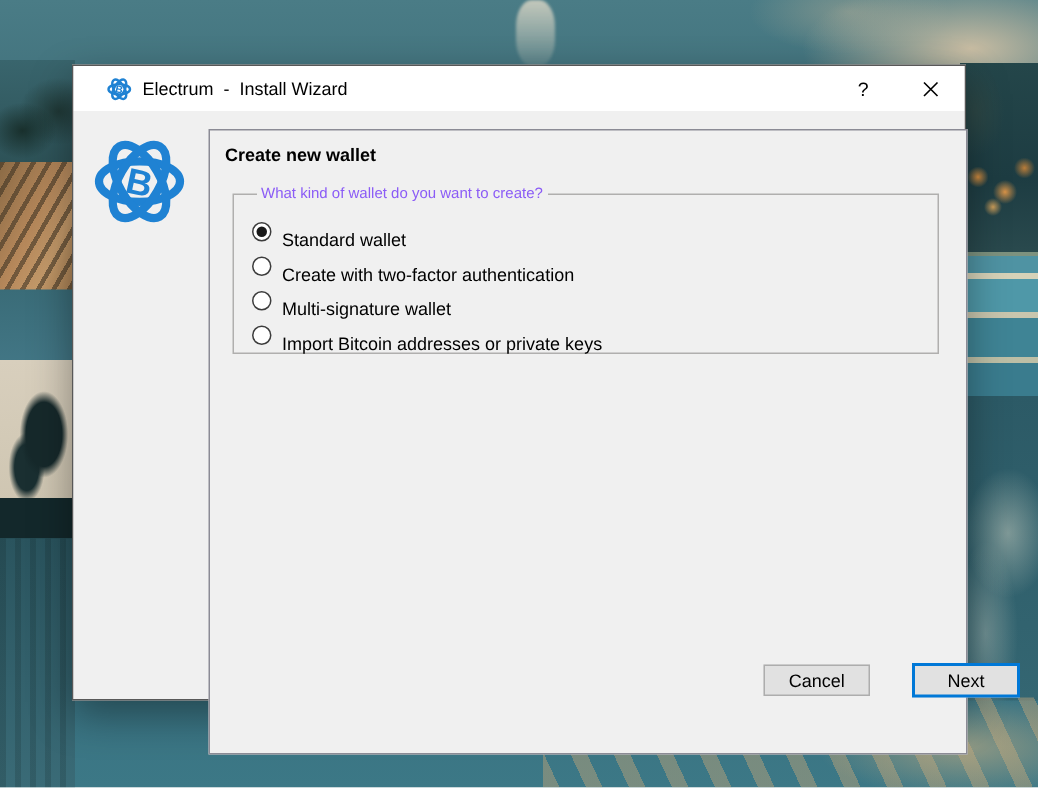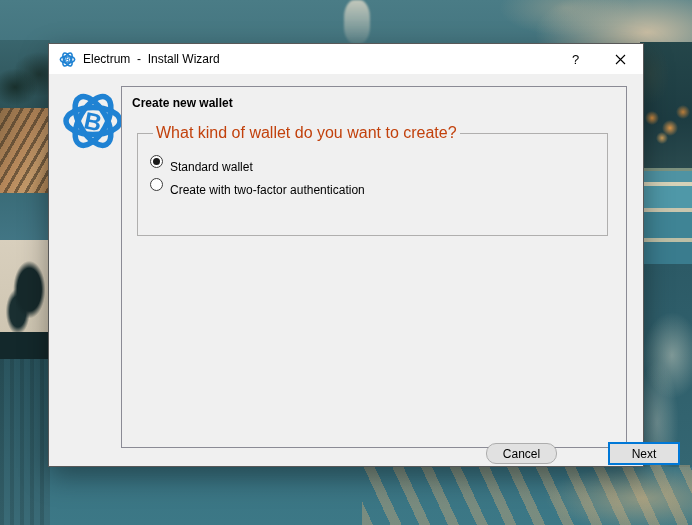--- a/index.html
+++ b/index.html
@@ -58,47 +58,47 @@
       repeating-linear-gradient(90deg, rgba(15,30,30,.18) 0 4px, transparent 4px 10px),
       linear-gradient(180deg,#2a545e,#3a6b77); }
   .wp-bottom-sand { right:0; bottom:0; width:330px; height:60px;
     background:
       radial-gradient(ellipse 130px 45px at 85% 55%, rgba(200,175,130,.6), transparent 75%),
       repeating-linear-gradient(65deg, rgba(195,165,120,.45) 0 10px, rgba(195,165,120,0) 10px 26px); }
 
   
   .window { position:absolute; left:48px; top:43px; width:596px; height:424px;
     background:#f0f0f0; border:1px solid #585858; box-shadow:0 10px 26px rgba(0,0,0,.38); }
-  .titlebar { height:30px; background:#ffffff; display:flex; align-items:center; padding-left:10px; }
+  .titlebar { height:30px; background:#ffffff; display:flex; align-items:center; padding-left:22px; }
   .titlebar-icon { width:17px; height:17px; margin-right:7px; flex:0 0 auto; }
   .titlebar-title { font-size:12px; color:#000; white-space:pre; }
   .titlebar-spacer { flex:1; }
   .cap-btn { width:45px; height:30px; display:flex; align-items:center; justify-content:center;
     background:transparent; border:none; font-family:"Liberation Sans",sans-serif; font-size:13px; color:#000; cursor:default; }
   .window-body { position:relative; width:594px; height:392px; background:#f0f0f0; }
 
   .app-logo { position:absolute; left:12px; top:15px; width:64px; height:64px; }
 
-  .content-box { position:absolute; left:72px; top:12px; width:506px; height:362px;
+  .content-box { position:absolute; left:90px; top:12px; width:506px; height:417px;
     background:#f0f0f0; border:1px solid #8b8b95; padding:9px 10px; }
   .wizard-heading { font-size:12px; font-weight:bold; color:#000; margin-bottom:14px; }
 
   fieldset.groupbox { position:relative; margin-left:5px; width:471px; height:112px;
     border:1px solid #b0afae; padding:8px 0 0 12px; }
-  fieldset.groupbox legend { font-size:16px; color:#c2410c; padding:0 3px; margin-left:3px; }
+  fieldset.groupbox legend { font-size:10px; color:#8b5cf6; padding:0 3px; margin-left:3px; }
   .radio-row { display:flex; align-items:center; height:23px; cursor:default; }
   .radio-circle { width:13px; height:13px; border:1px solid #3c3c3c; border-radius:50%;
     background:#fff; margin-right:7px; position:relative; flex:0 0 auto; }
   .radio-circle.checked::after { content:""; position:absolute; left:2px; top:2px; width:7px; height:7px;
     border-radius:50%; background:#1a1a1a; }
   .radio-label { font-size:12px; color:#000;margin-top:10px; }
 
   .btn { position:absolute; height:21px; width:71px; font-family:"Liberation Sans",sans-serif;
     font-size:12px; color:#000; background:#e1e1e1; border:1px solid #adadad; cursor:default; }
-  .btn-cancel { left:437px; top:369px;border-radius:10px; }
+  .btn-cancel { left:460px; top:369px; }
   .btn-next { left:519px; top:368px; height:23px; width:72px; border:2px solid #0078d7;margin-left:40px; }
 </style>
 </head>
 <body>
 
 <div class="desktop">
   <div class="wp wp-topright"></div>
   <div class="wp wp-waterfall"></div>
   <div class="wp wp-right-forest"></div>
   <div class="wp wp-right-shore"></div>
@@ -155,21 +155,29 @@
           <label class="radio-row">
             <span class="radio-circle checked"></span>
             <span class="radio-label">Standard wallet</span>
           </label>
 
           <label class="radio-row">
             <span class="radio-circle"></span>
             <span class="radio-label">Create with two-factor authentication</span>
           </label>
 
+          <label class="radio-row">
+            <span class="radio-circle"></span>
+            <span class="radio-label">Multi-signature wallet</span>
+          </label>
 
+          <label class="radio-row">
+            <span class="radio-circle"></span>
+            <span class="radio-label">Import Bitcoin addresses or private keys</span>
+          </label>
         </fieldset>
       </div>
 
       <button class="btn btn-cancel">Cancel</button>
       <button class="btn btn-next">Next</button>
 
     </div>
   </div>
 </div>
 

